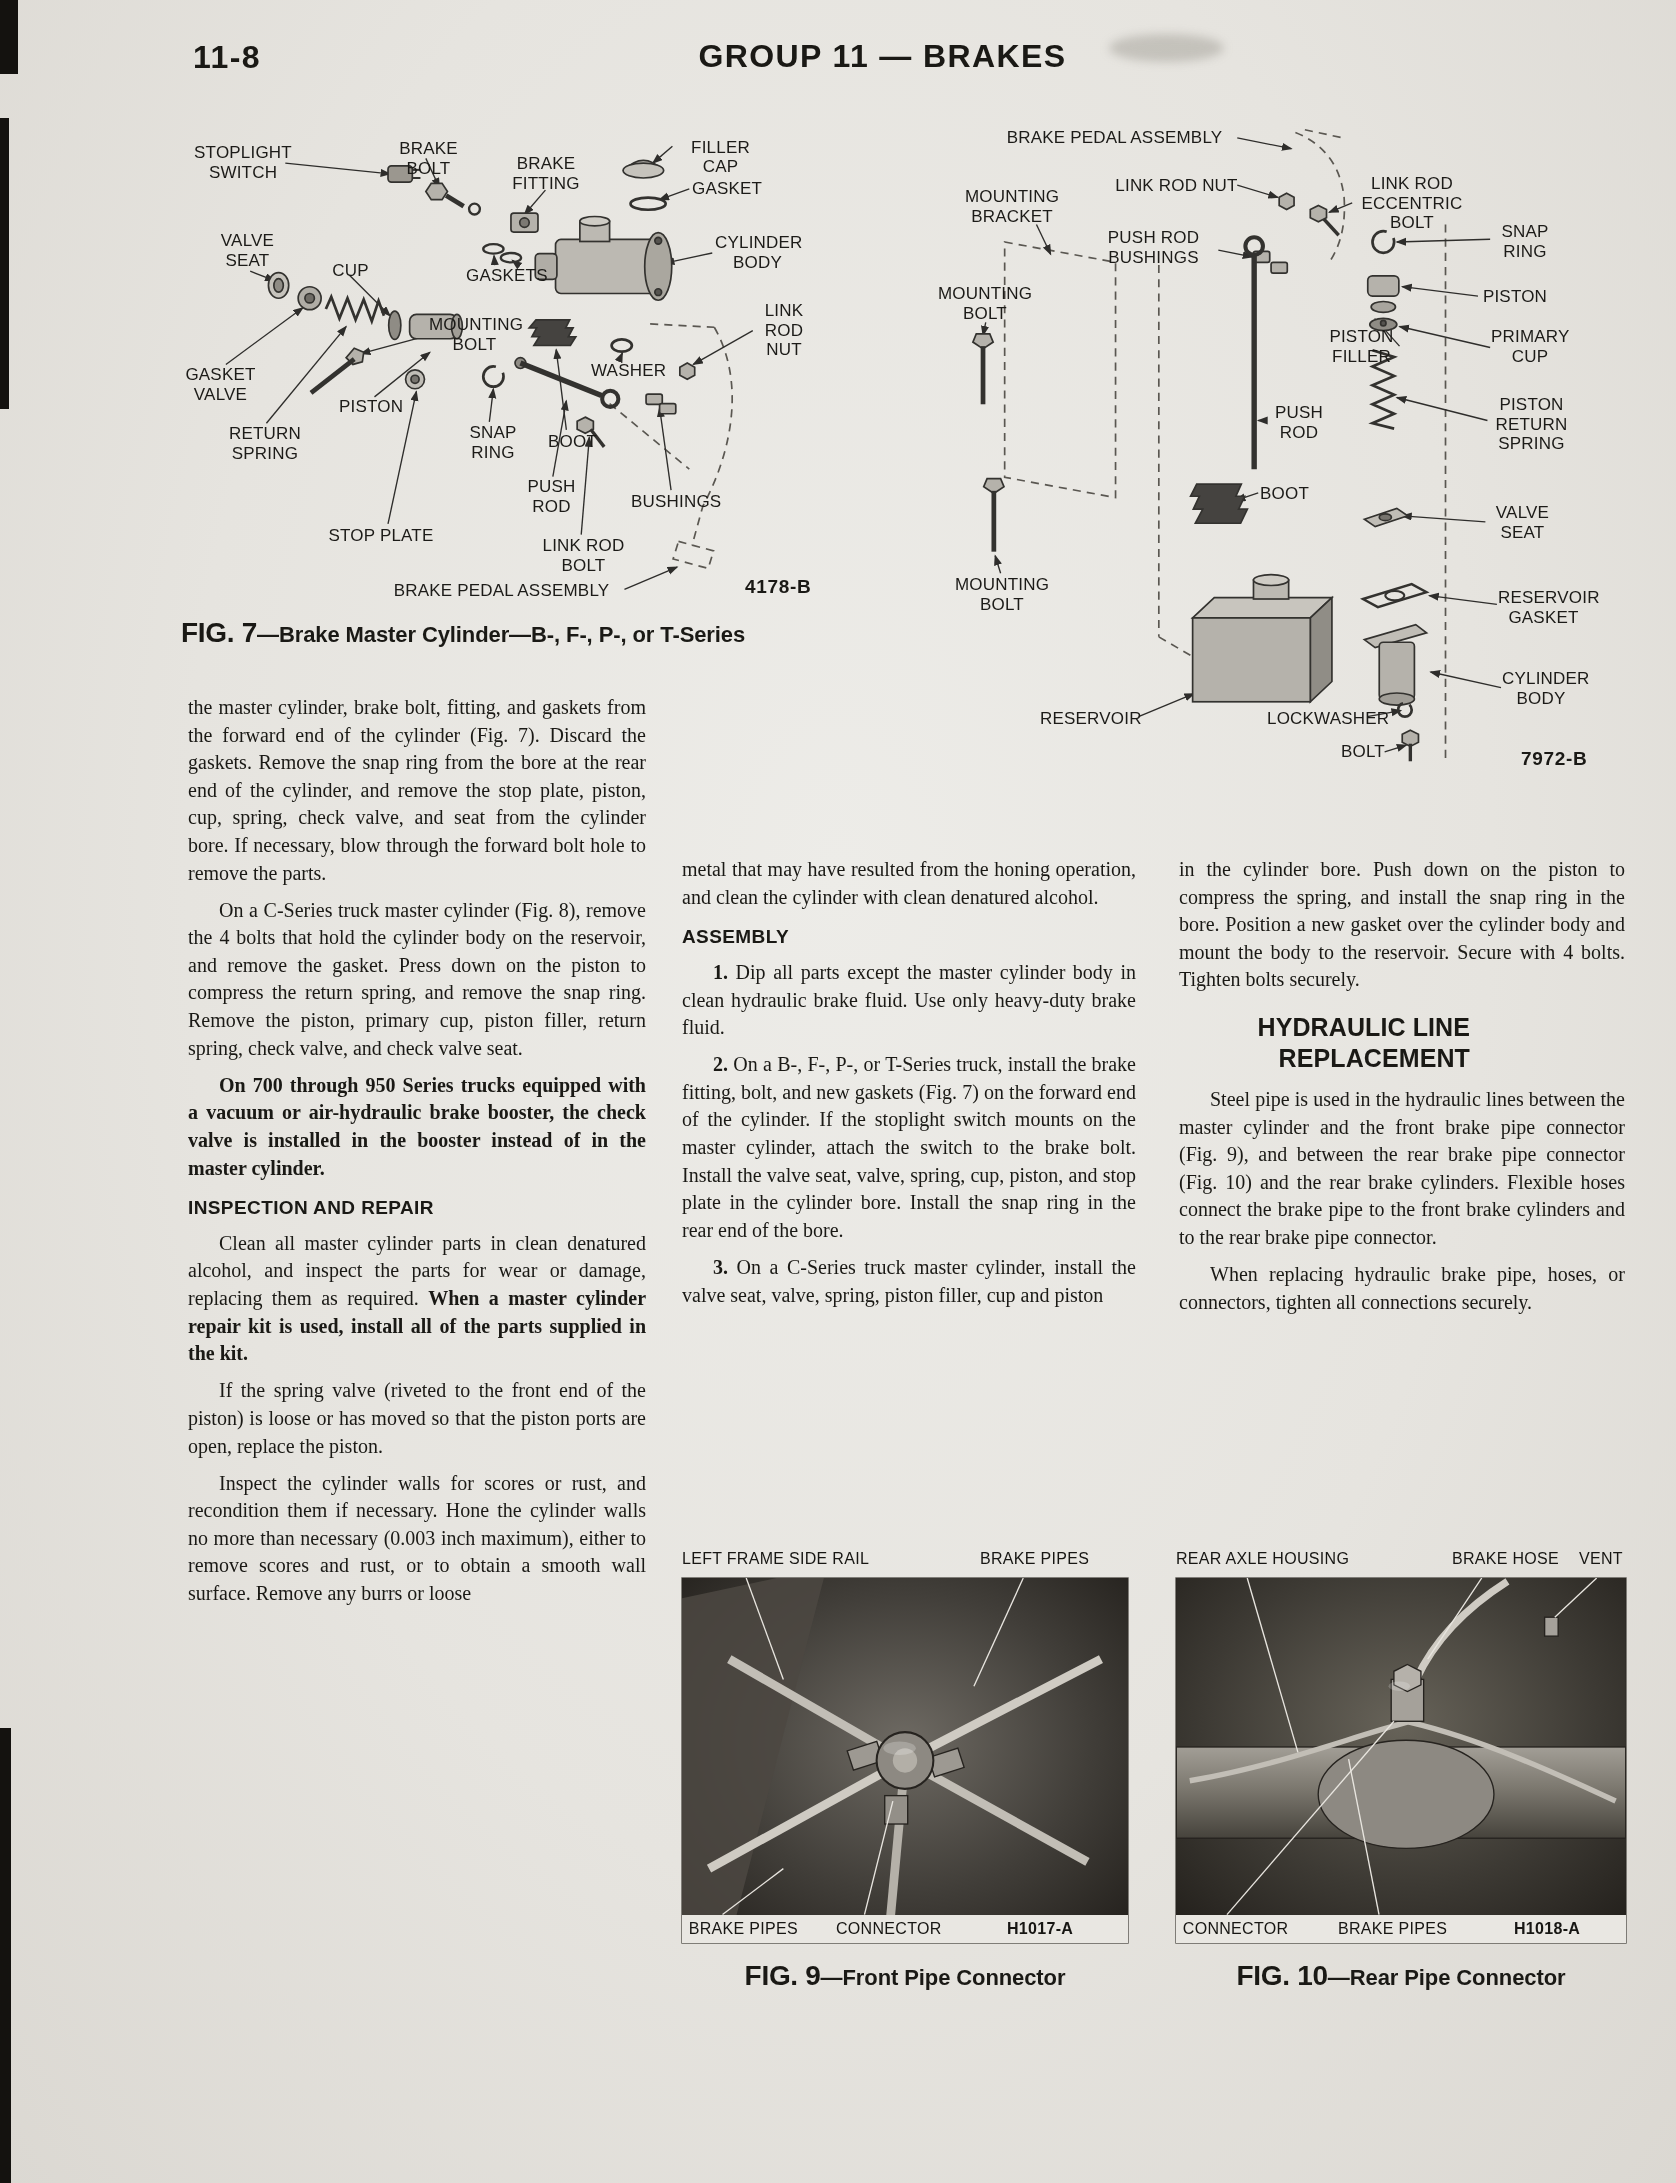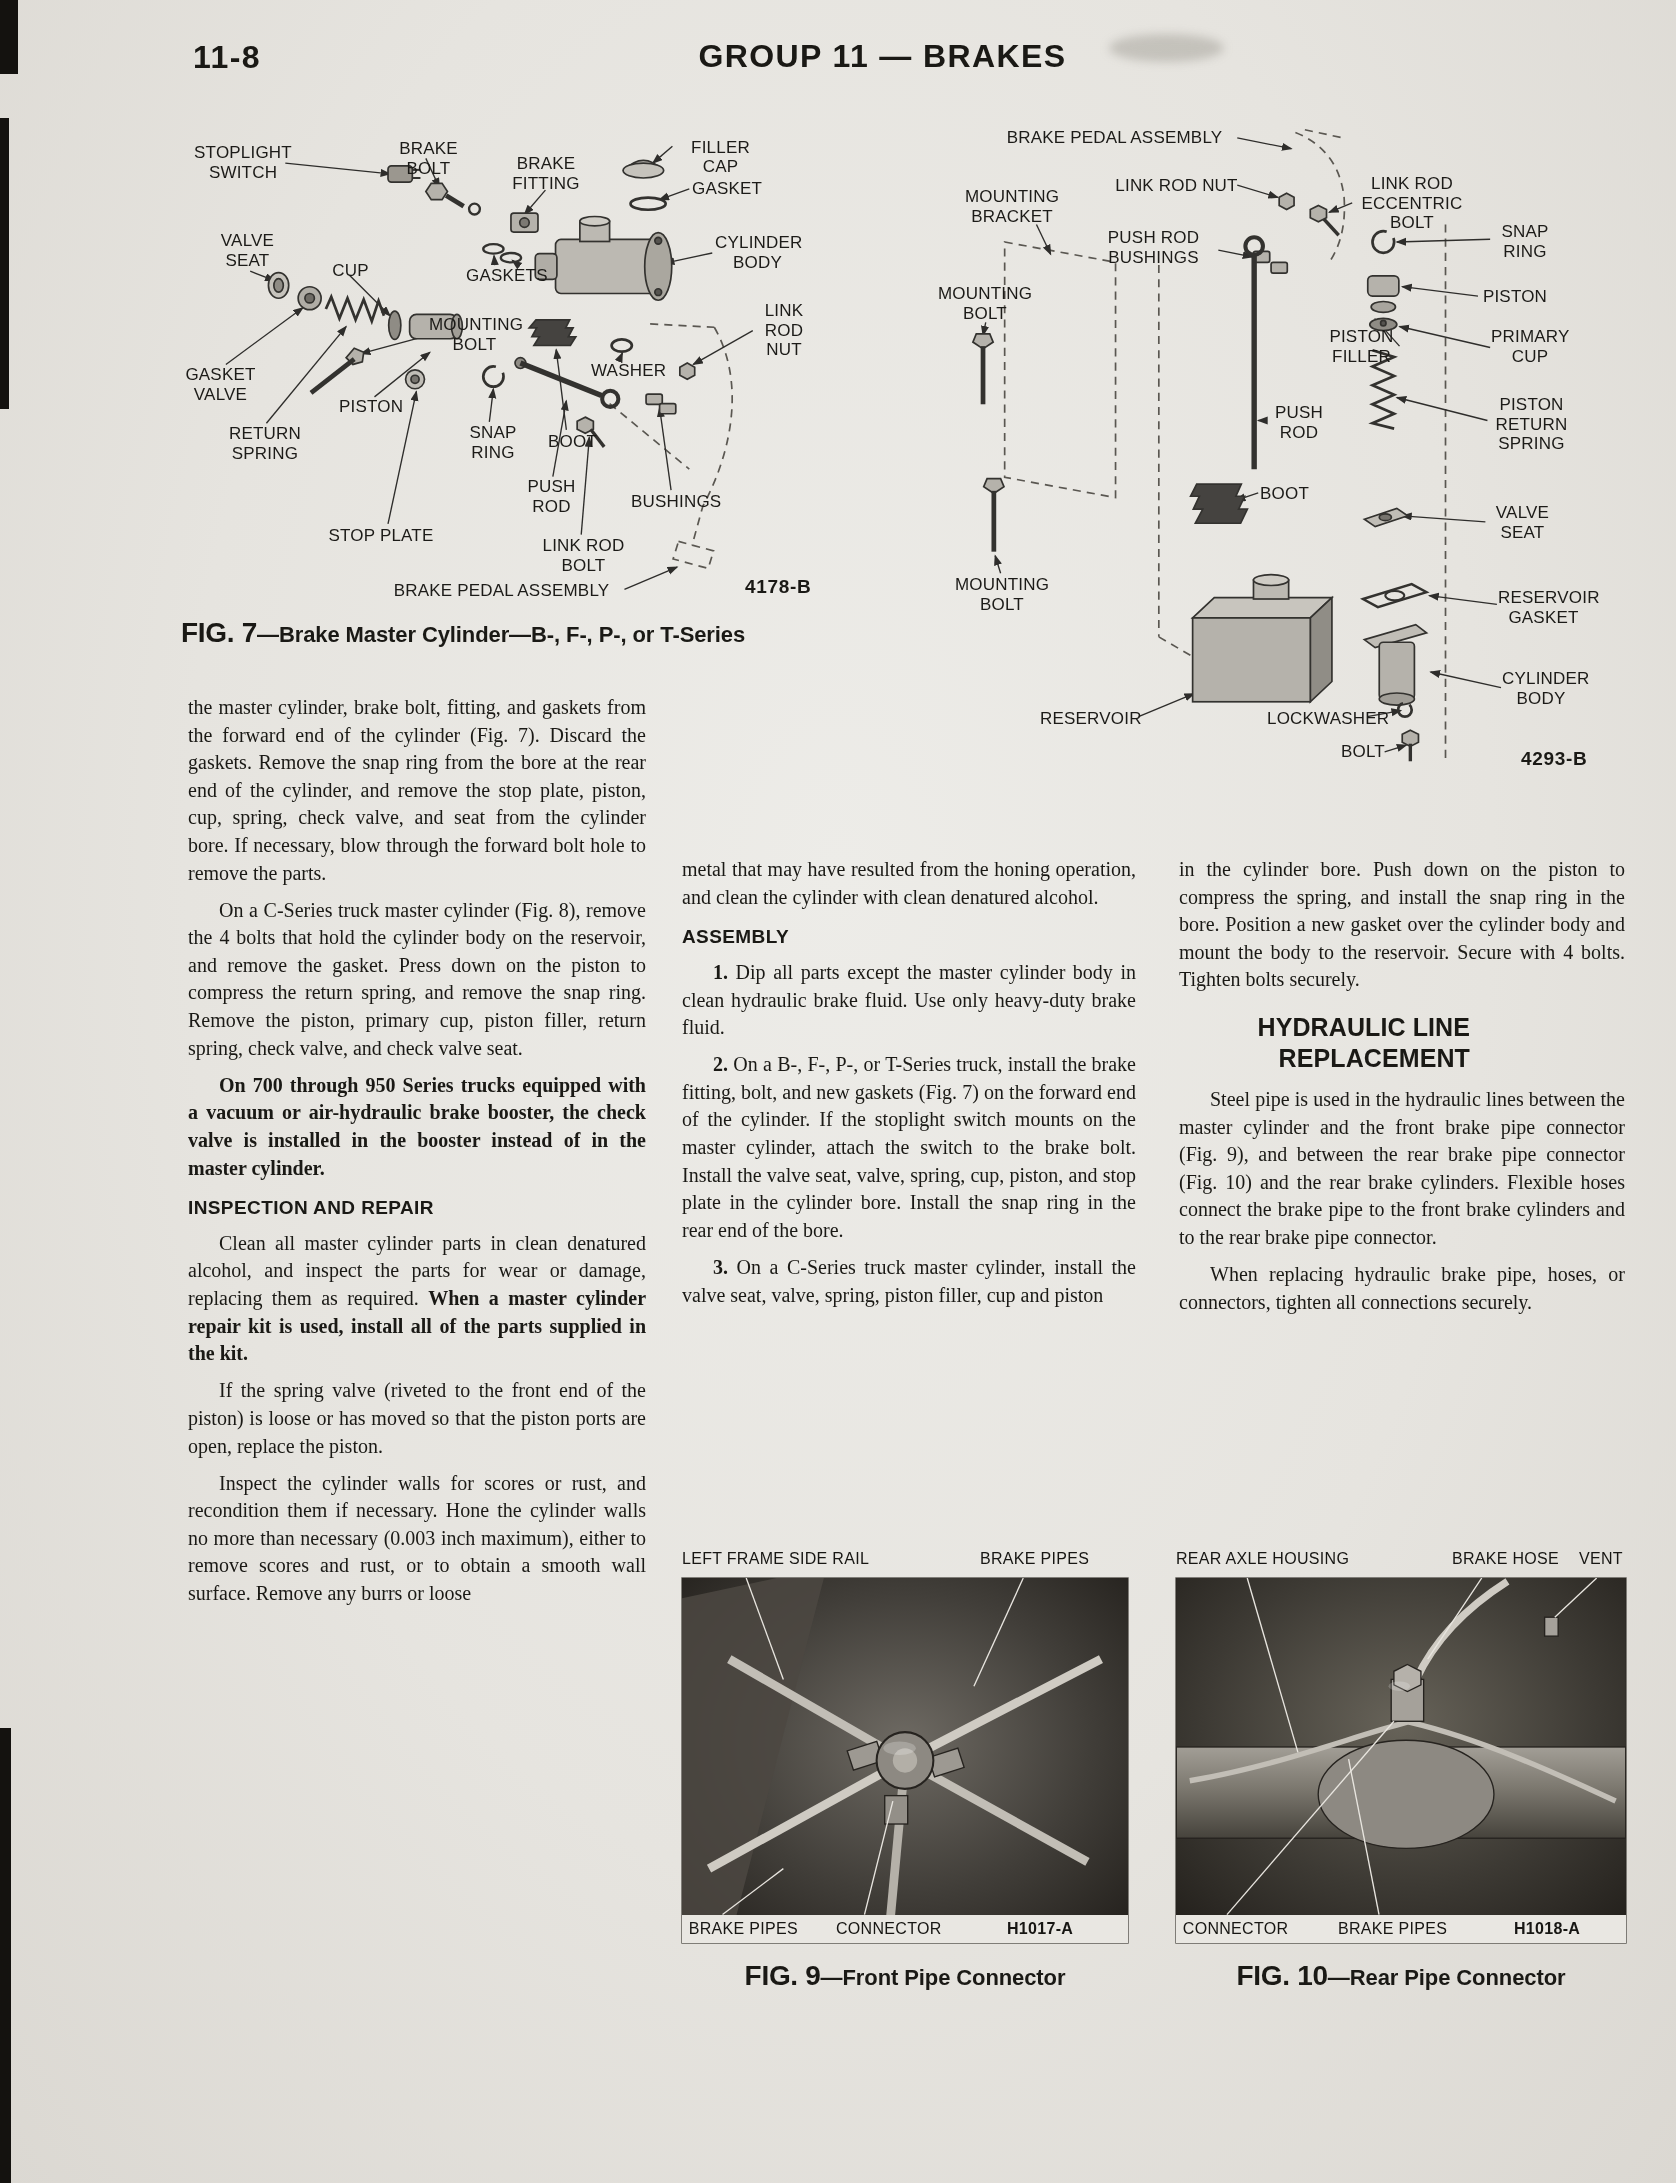--- a/index.html
+++ b/index.html
@@ -256,21 +256,21 @@
     <div class="lbl" style="left:598px;top:272px;width:85px;">PISTON RETURN SPRING</div>
     <div class="lbl" style="left:376px;top:280px;width:64px;">PUSH ROD</div>
     <div class="lbl" style="left:369px;top:361px;width:47px;">BOOT</div>
     <div class="lbl" style="left:596px;top:380px;width:71px;">VALVE SEAT</div>
     <div class="lbl" style="left:62px;top:452px;width:98px;">MOUNTING BOLT</div>
     <div class="lbl" style="left:607px;top:465px;width:91px;">RESERVOIR GASKET</div>
     <div class="lbl" style="left:611px;top:546px;width:78px;">CYLINDER BODY</div>
     <div class="lbl" style="left:149px;top:586px;width:98px;">RESERVOIR</div>
     <div class="lbl" style="left:376px;top:586px;width:101px;">LOCKWASHER</div>
     <div class="lbl" style="left:450px;top:619px;width:42px;">BOLT</div>
-    <div class="code" style="left:630px;top:625px;">4293-B</div>
+    <div class="code" style="left:630px;top:625px;">7972-B</div>
   </div>
 
   <div class="col" style="left:188px;top:694px;width:458px;">
     <p class="para noind">the master cylinder, brake bolt, fitting, and gaskets from the forward end of the cylinder (Fig. 7). Discard the gaskets. Remove the snap ring from the bore at the rear end of the cylinder, and remove the stop plate, piston, cup, spring, check valve, and seat from the cylinder bore. If necessary, blow through the forward bolt hole to remove the parts.</p>
     <p class="para">On a C-Series truck master cylinder (Fig. 8), remove the 4 bolts that hold the cylinder body on the reservoir, and remove the gasket. Press down on the piston to compress the return spring, and remove the snap ring. Remove the piston, primary cup, piston filler, return spring, check valve, and check valve seat.</p>
     <p class="para boldpara">On 700 through 950 Series trucks equipped with a vacuum or air-hydraulic brake booster, the check valve is installed in the booster instead of in the master cylinder.</p>
     <h3 class="subhead">INSPECTION AND REPAIR</h3>
     <p class="para"><span>Clean all master cylinder parts in clean denatured alcohol, and inspect the parts for wear or damage, replacing them as required. </span><span class="b">When a master cylinder repair kit is used, install all of the parts supplied in the kit.</span></p>
     <p class="para">If the spring valve (riveted to the front end of the piston) is loose or has moved so that the piston ports are open, replace the piston.</p>
     <p class="para">Inspect the cylinder walls for scores or rust, and recondition them if necessary. Hone the cylinder walls no more than necessary (0.003 inch maximum), either to remove scores and rust, or to obtain a smooth wall surface. Remove any burrs or loose</p>

